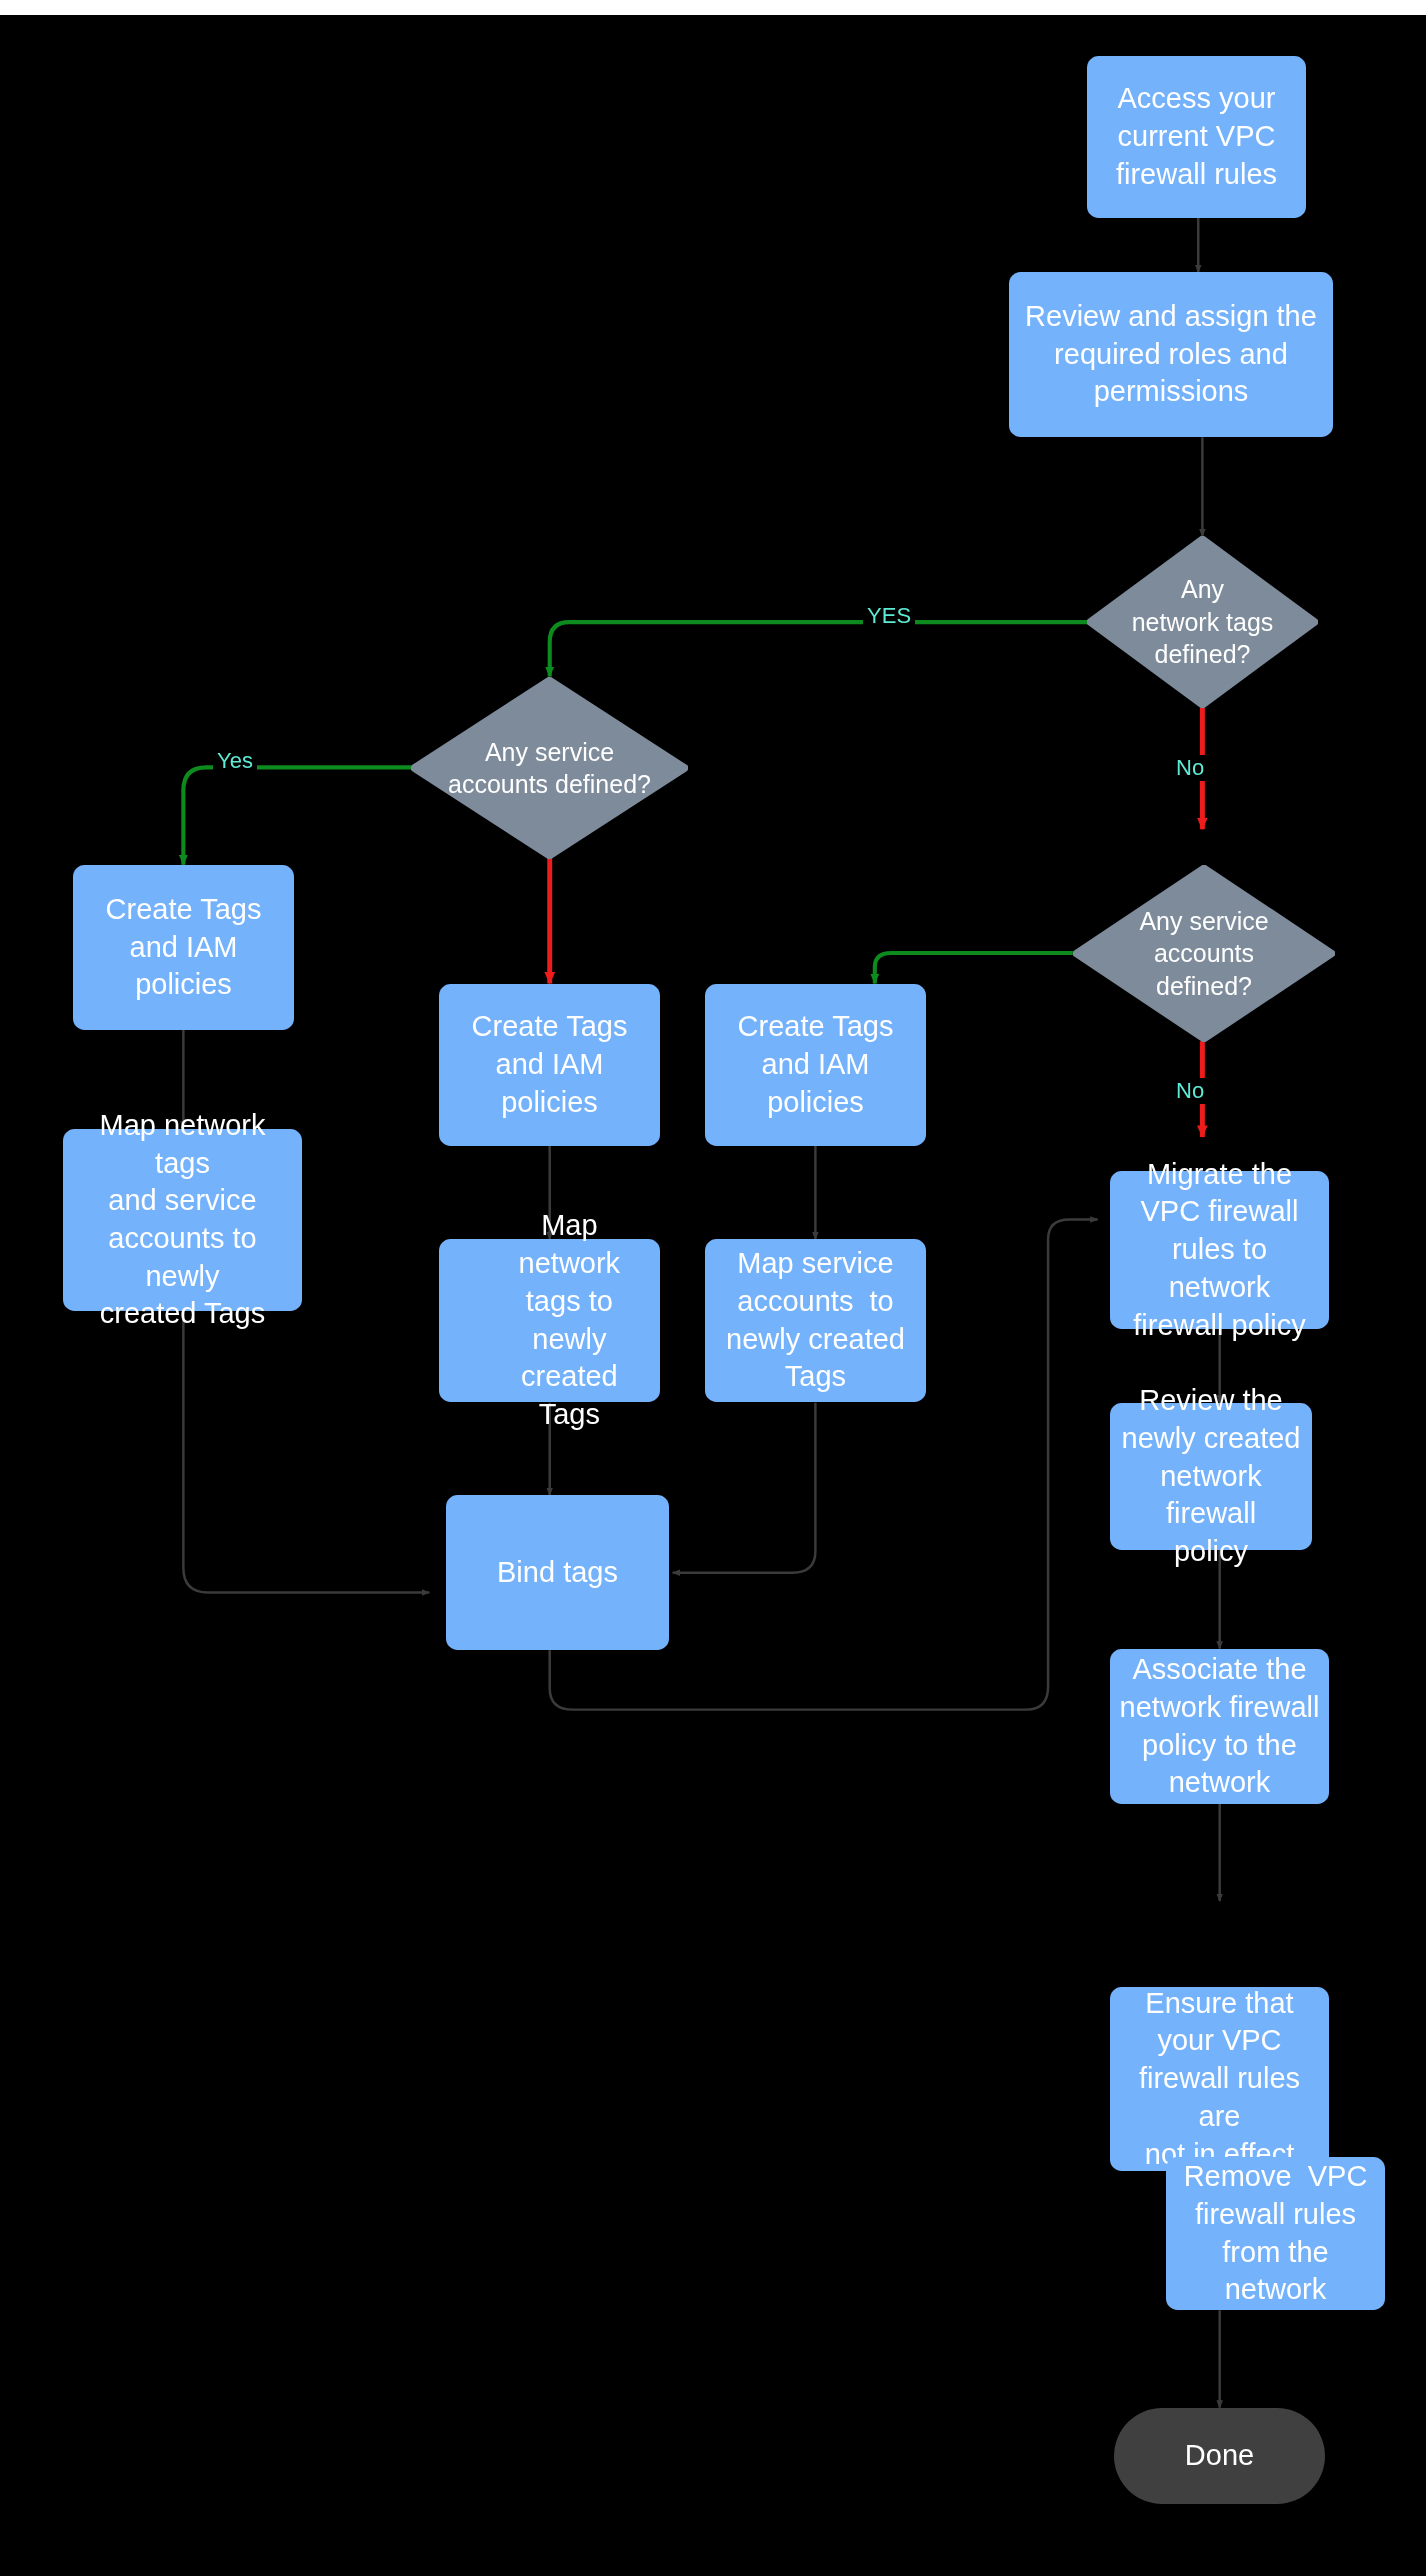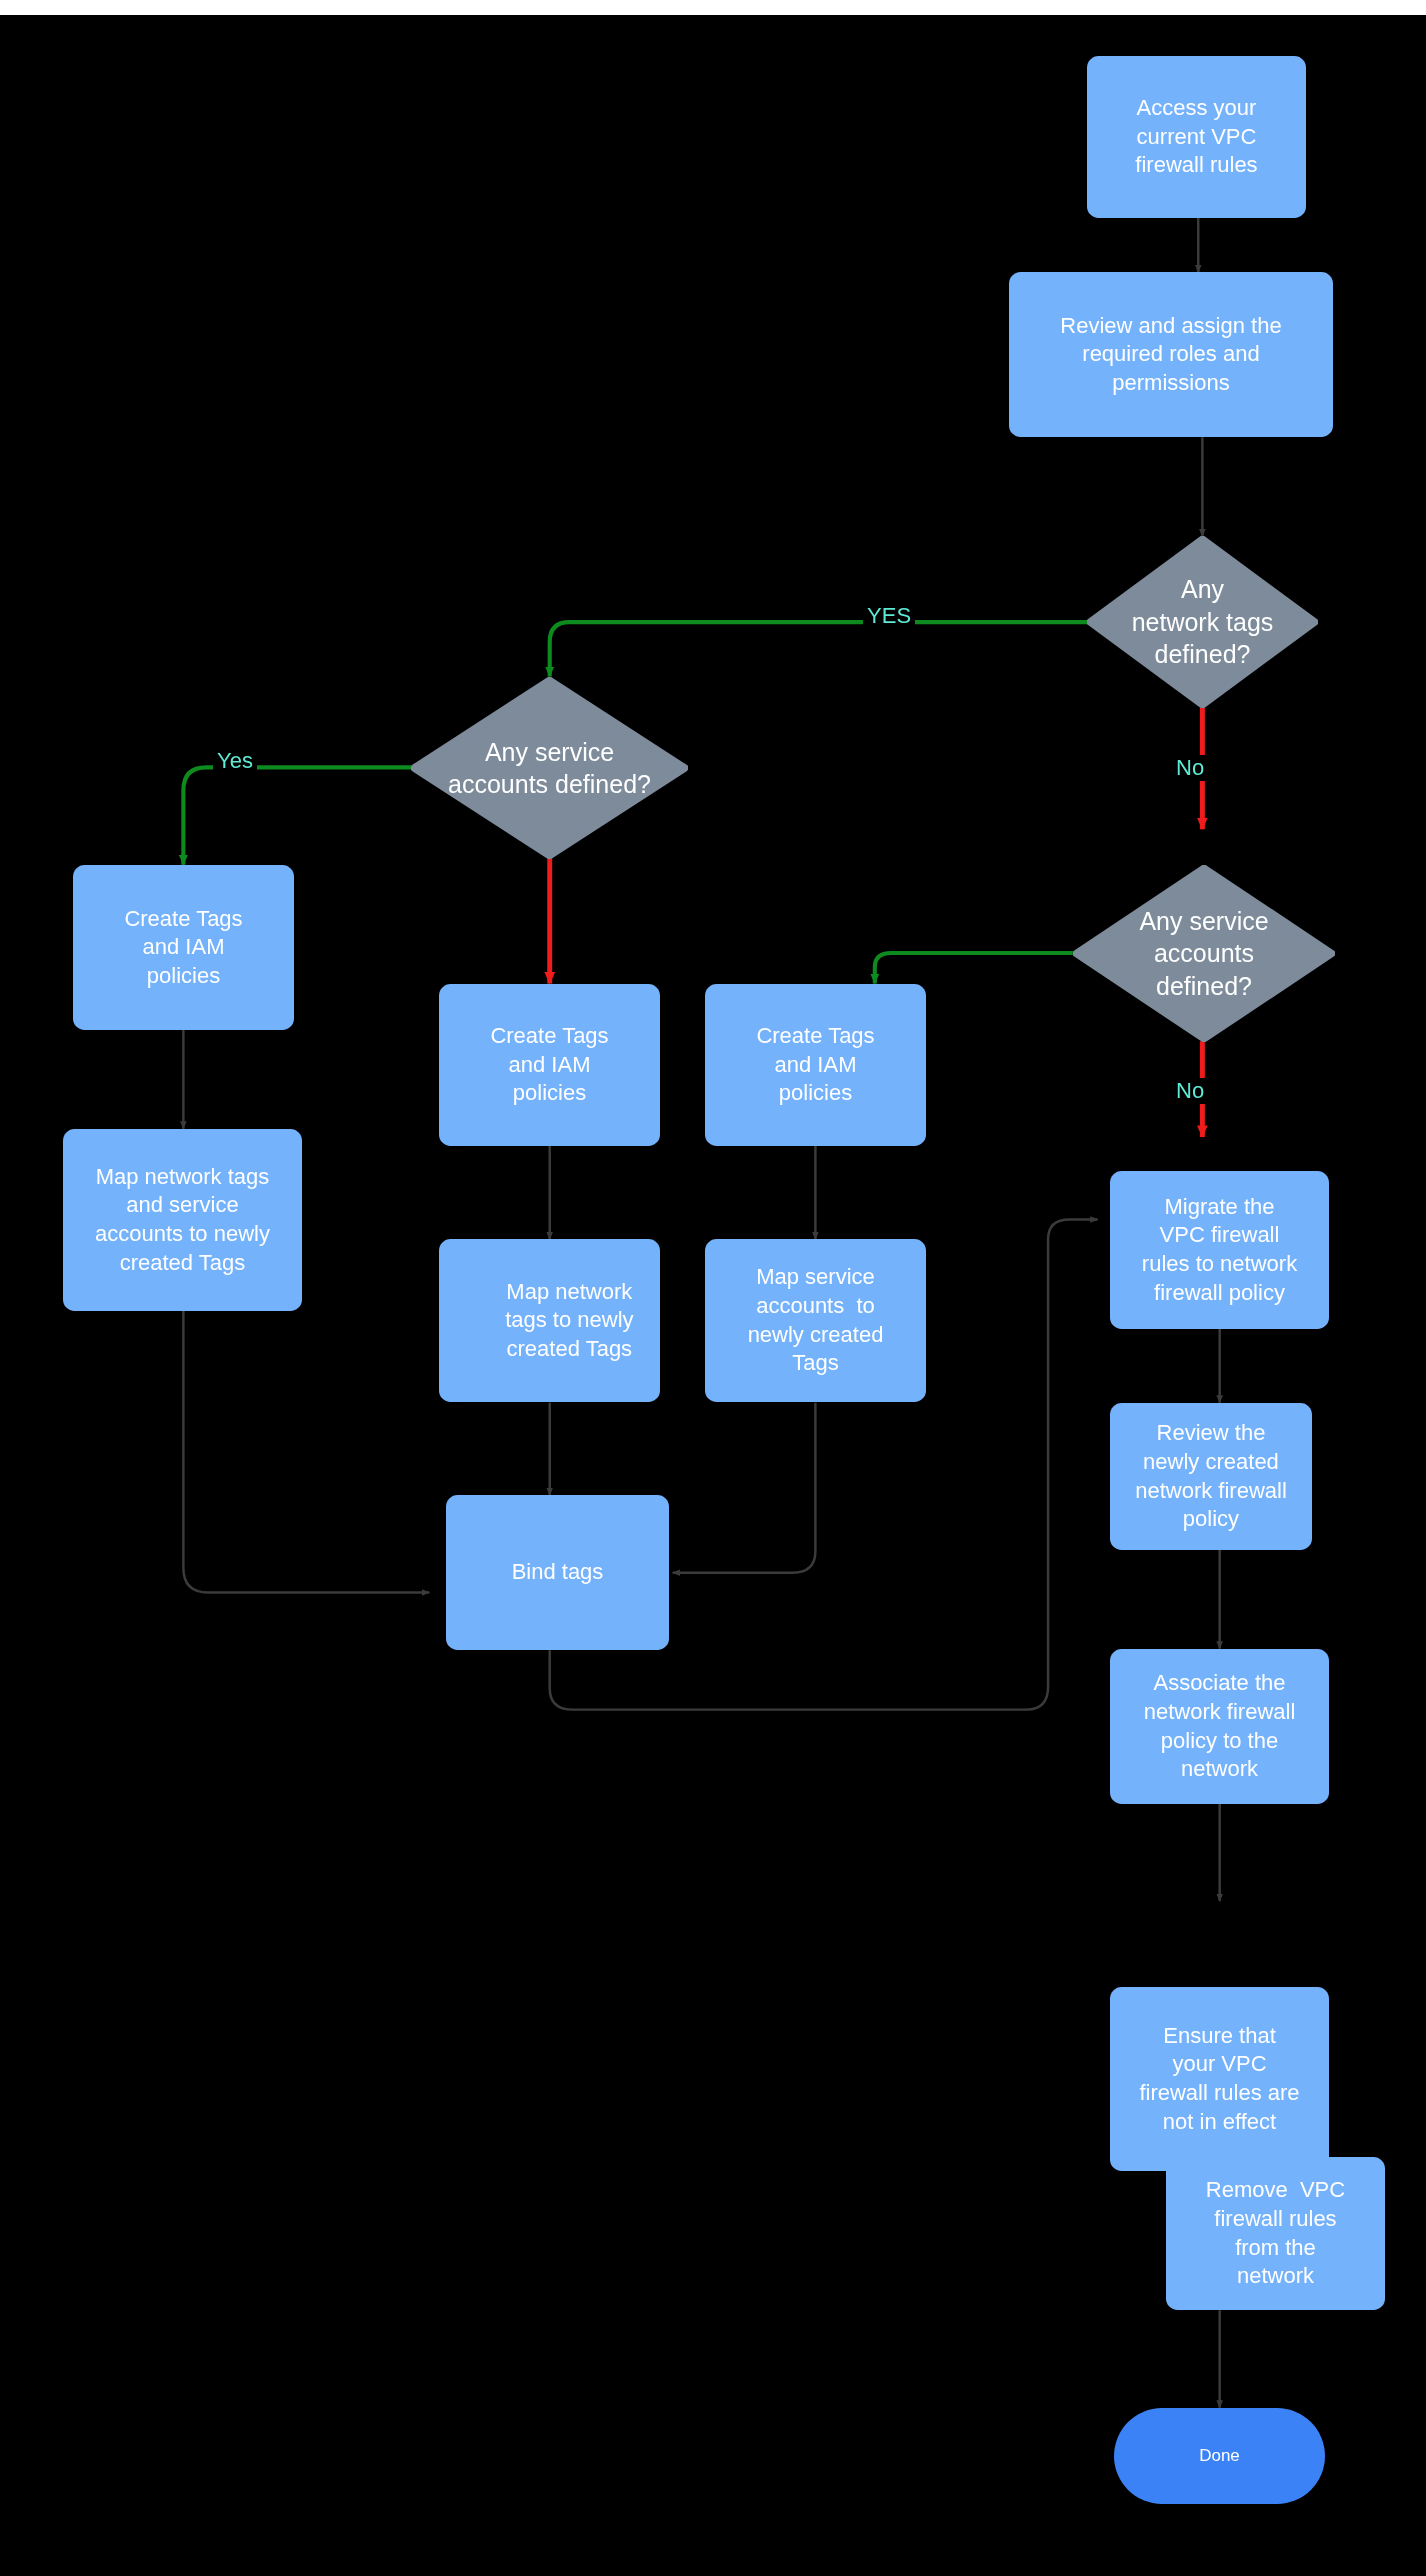--- a/index.html
+++ b/index.html
@@ -39,27 +39,27 @@
     justify-content: center;
     text-align: center;
     color: #ffffff;
     line-height: 1.30;
     white-space: pre-wrap;
     z-index: 5;
   }
   .node.process {
     background: #74b2fc;
     border-radius: 11.6px;
-    font-size: 22px;
+    font-size: 29px;
     padding: 5px 8.3px;
   }
   .node.terminal {
-    background: #3b82f6;
+    background: #404040;
     border-radius: 48px;
-    font-size: 17px;
+    font-size: 29px;
   }
   .node.decision {
     background: transparent;
     font-size: 25px;
     padding: 0 5px;
     z-index: 6;
   }
   .diamond-shape {
     position: absolute;
     left: 0;

